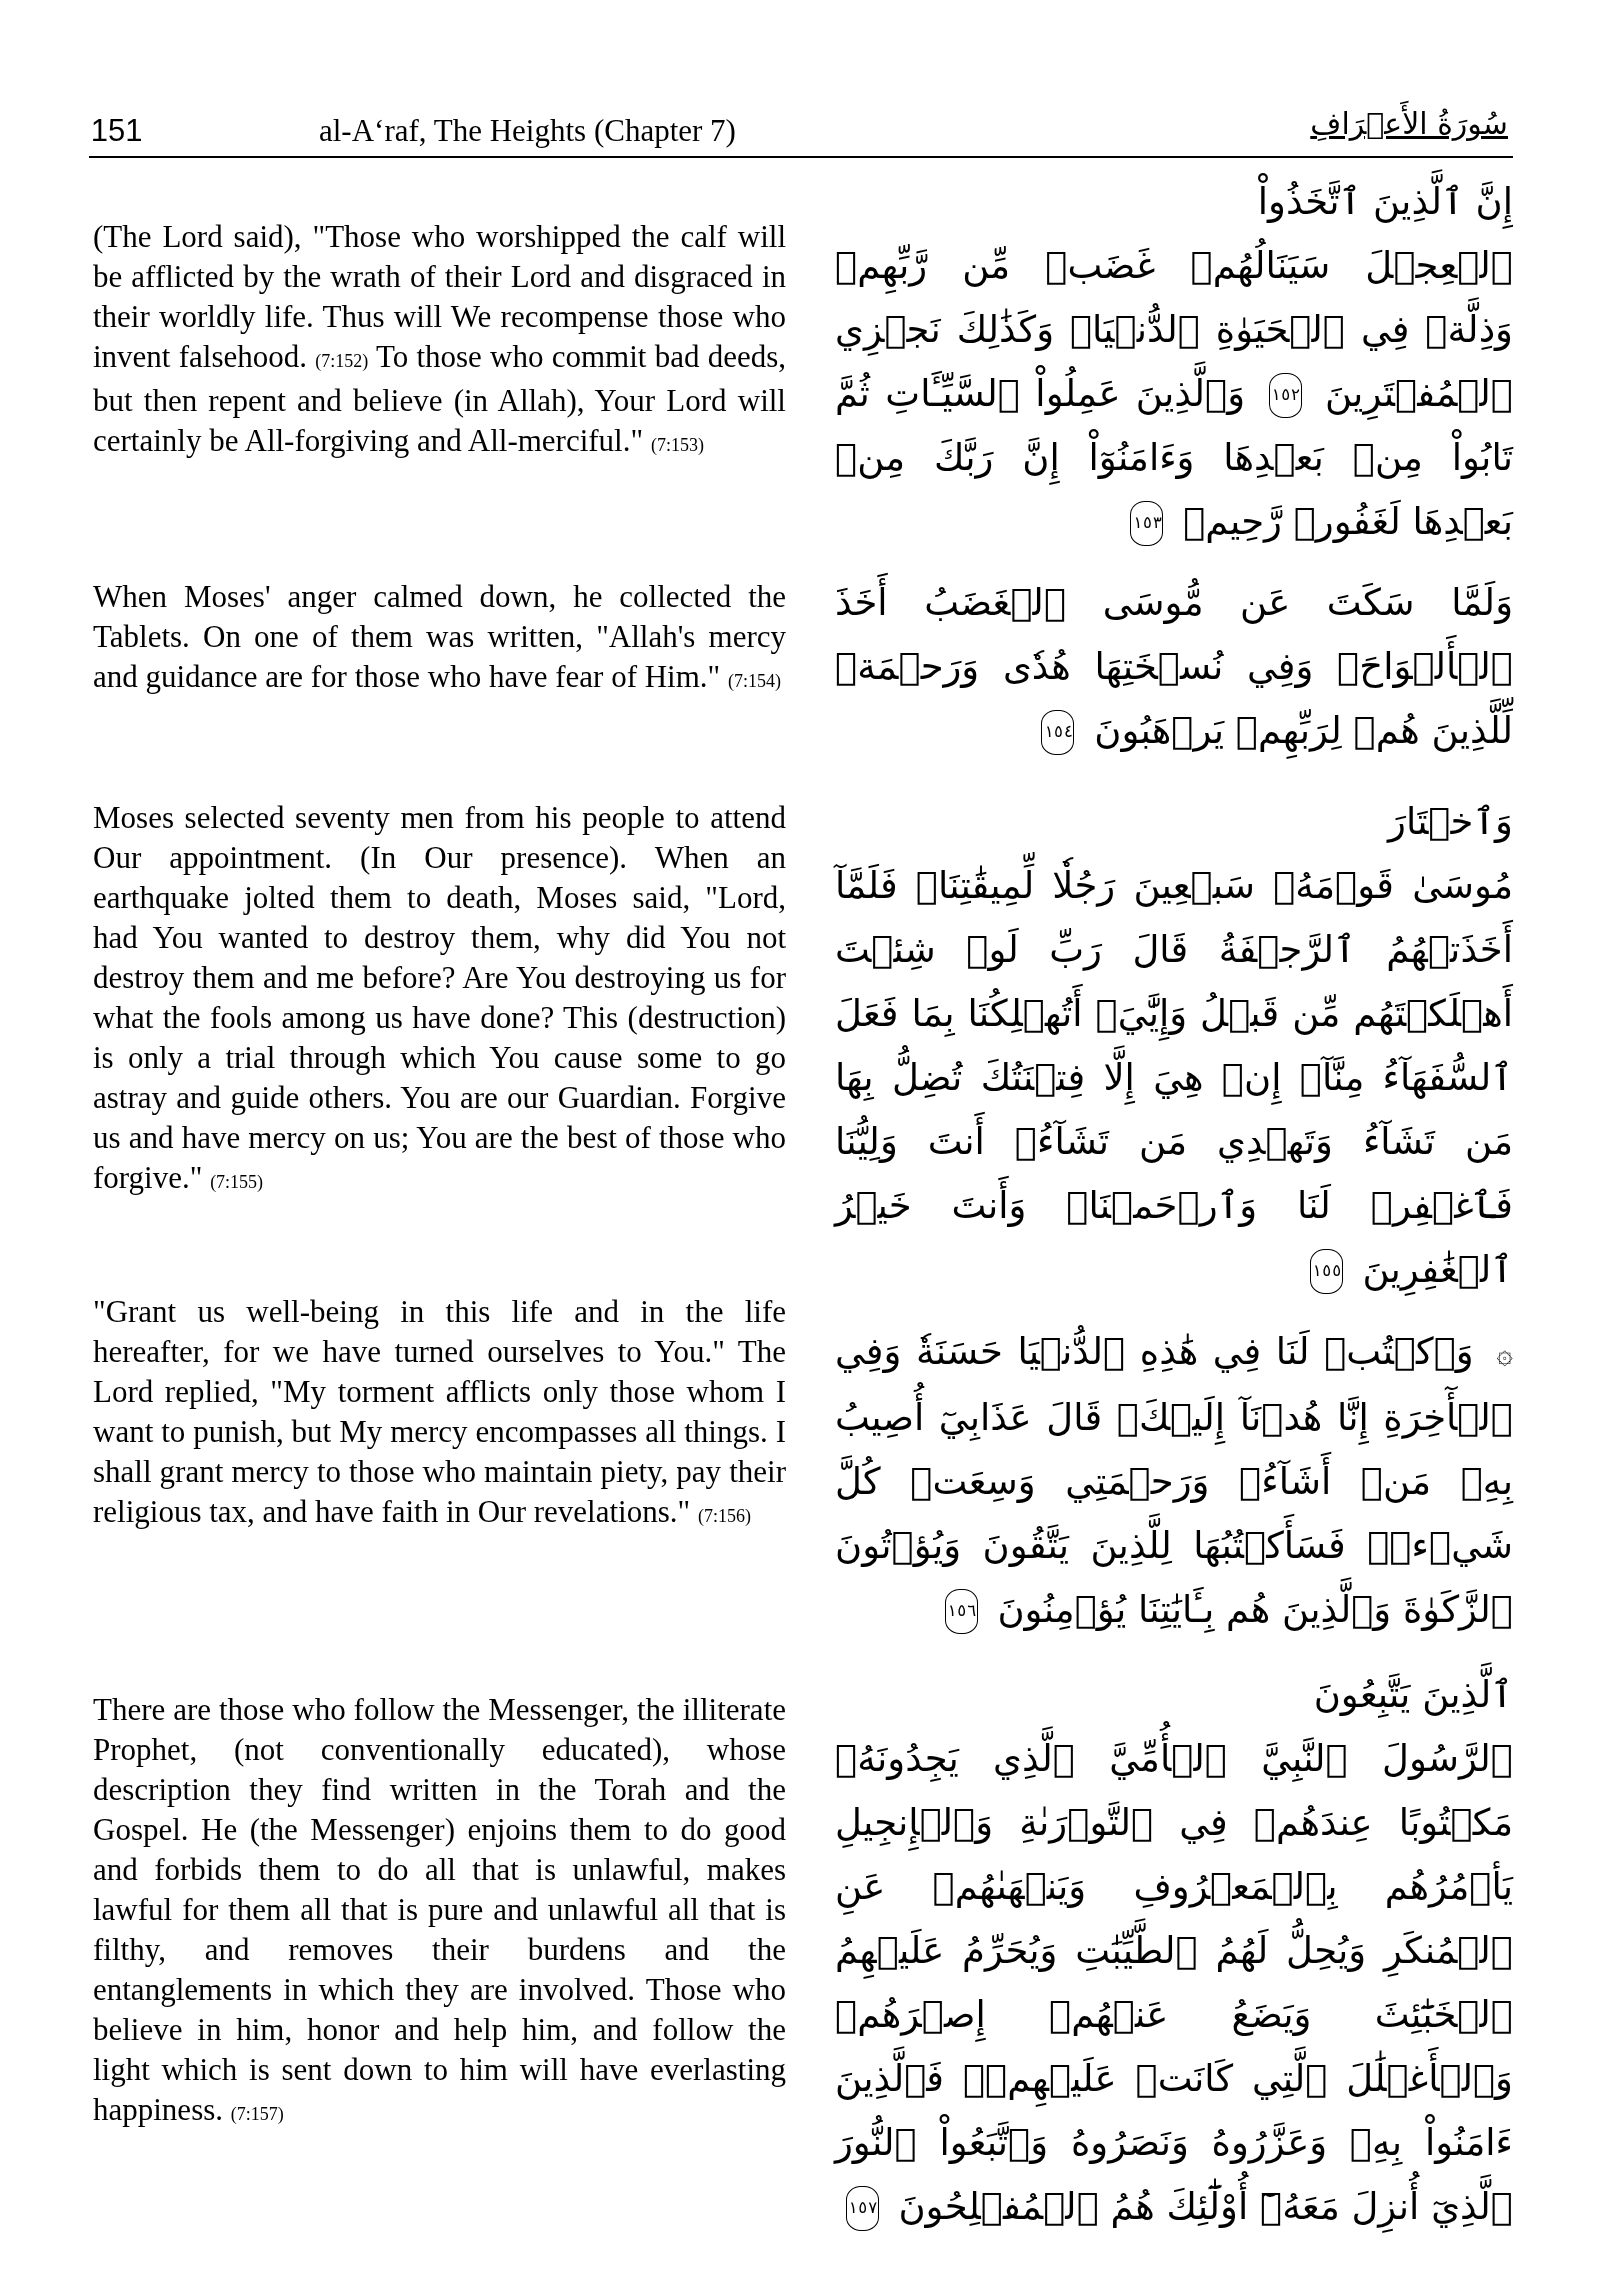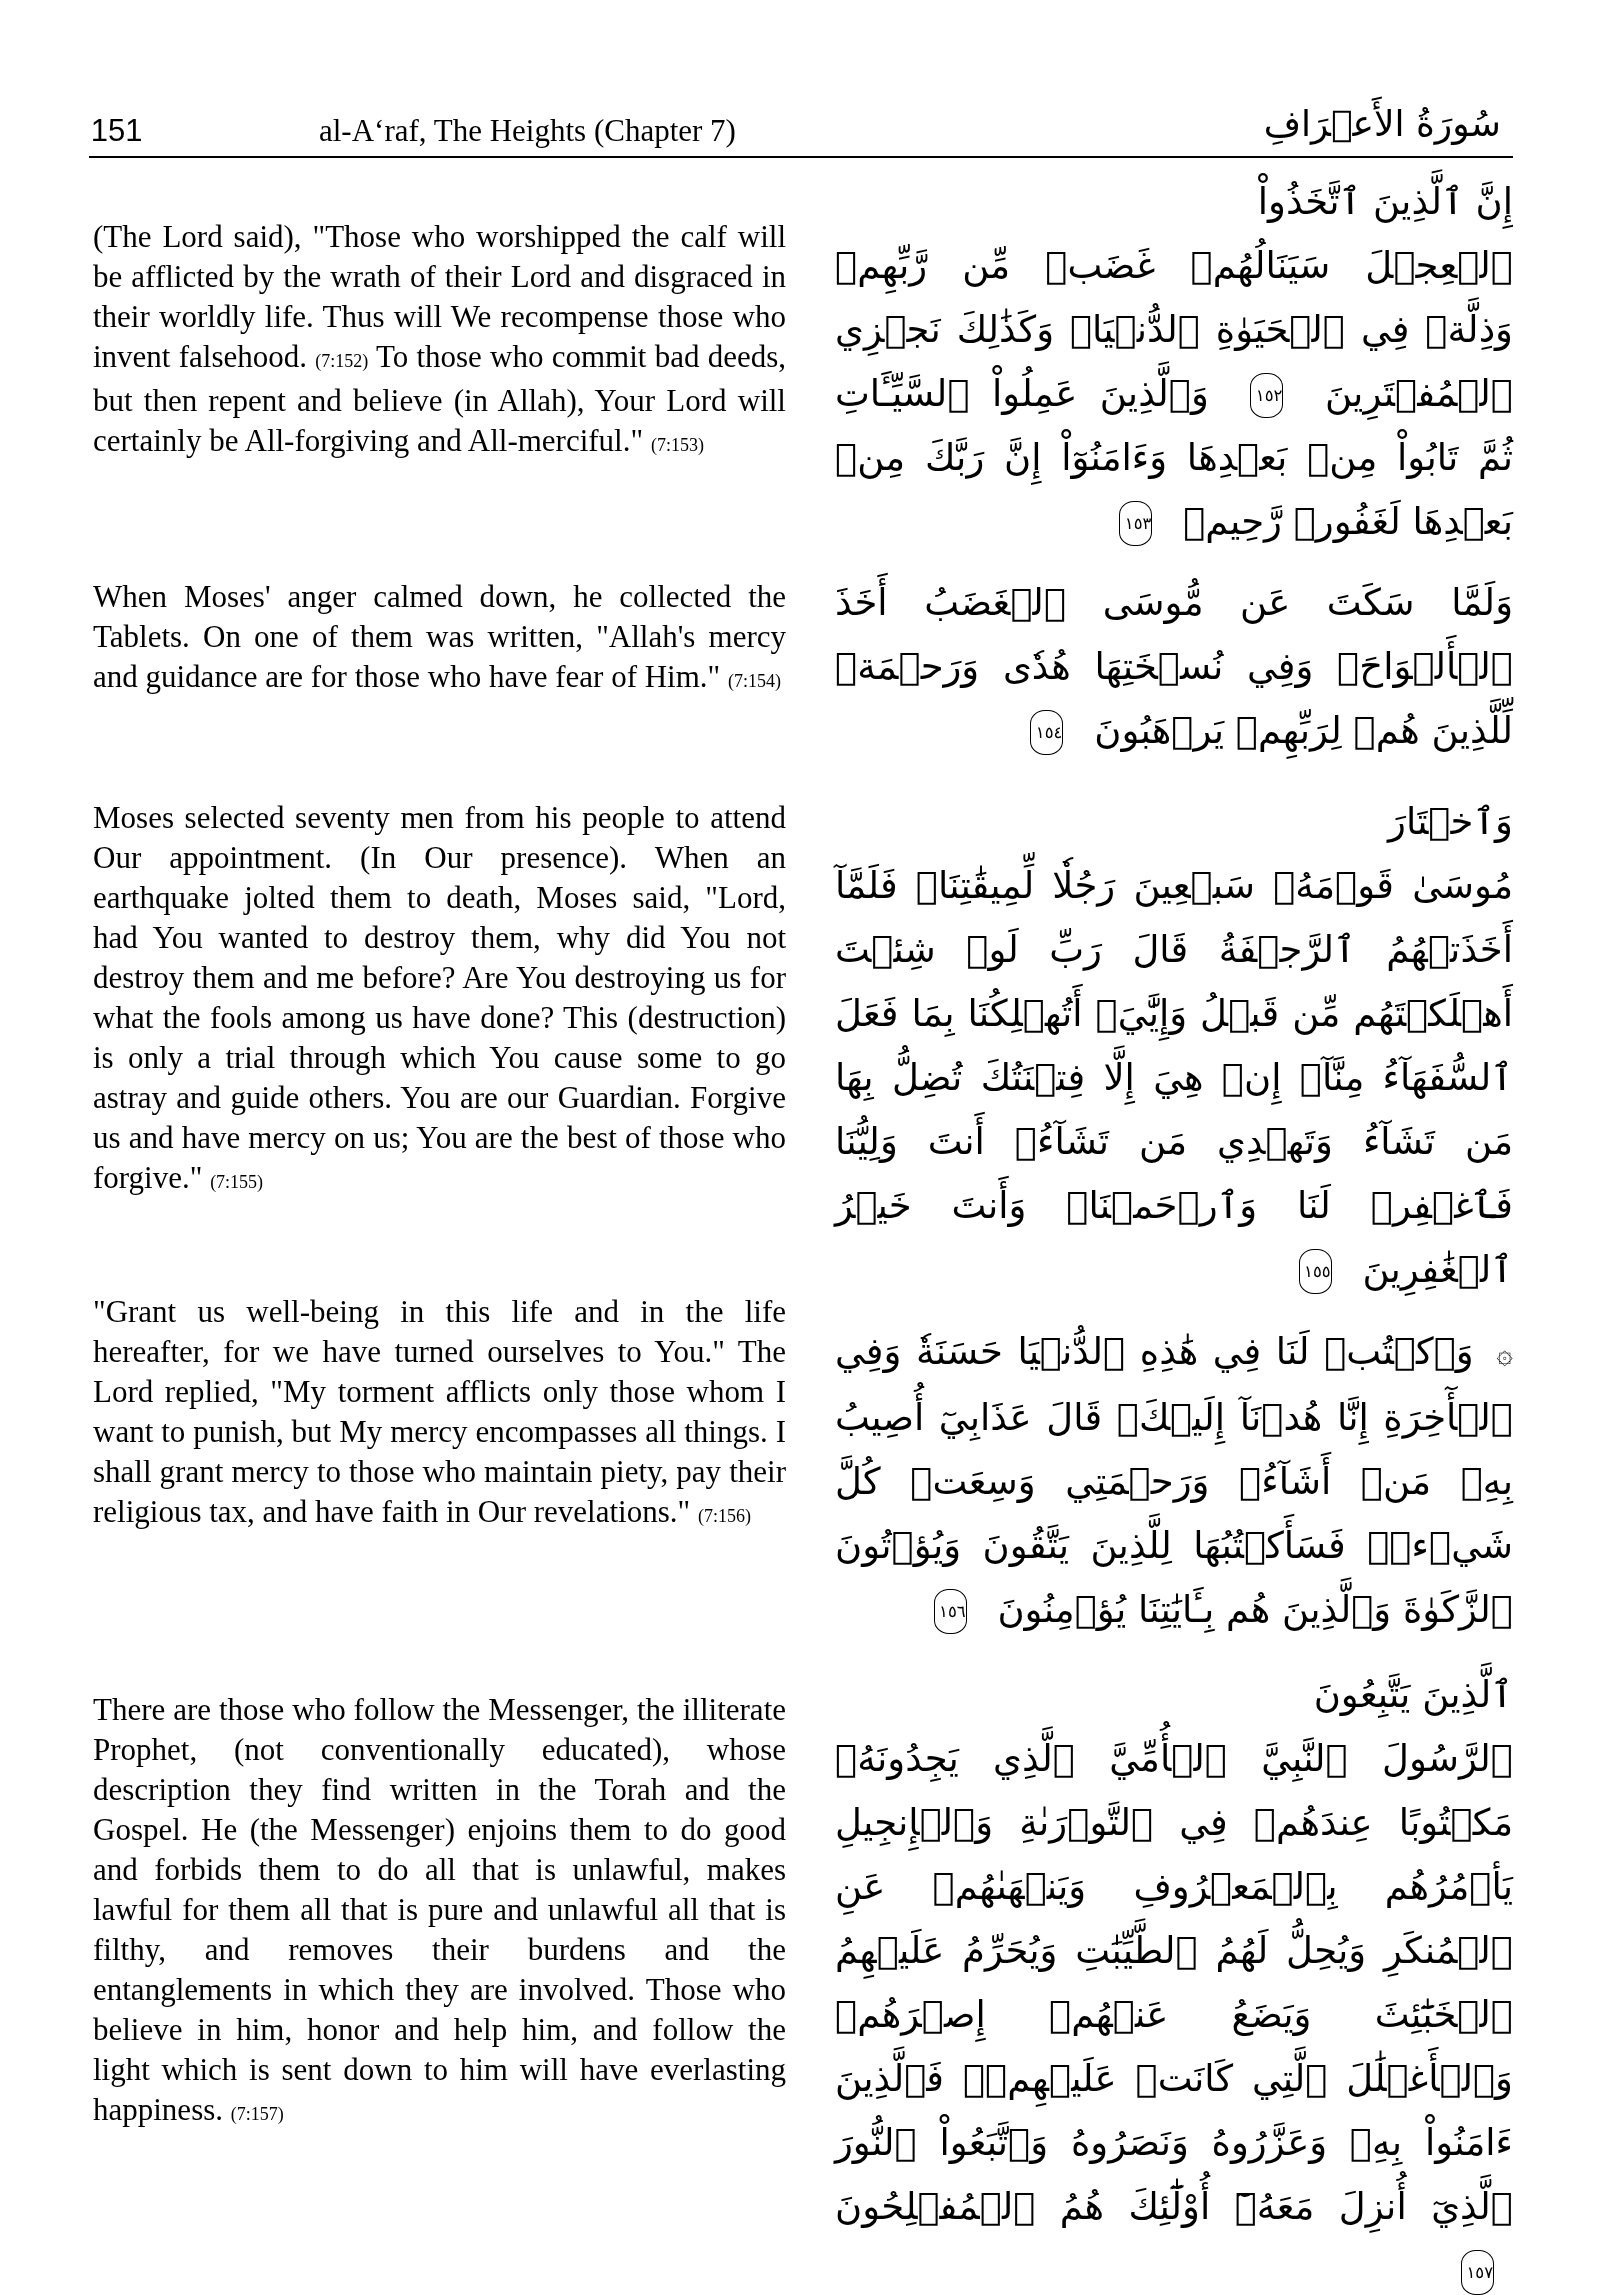--- a/index.html
+++ b/index.html
@@ -2,29 +2,29 @@
 <html style="font-size:13.2px"><head>
 <meta charset="utf-8">
 <style>
   html, body { margin:0; padding:0; background:#ffffff; }
   body { width:1613px; height:2295px; position:relative; overflow:hidden; color:#000; }
   .page { position:absolute; left:0; top:0; width:1613px; height:2295px; background:#fff; }
 
   .header { position:absolute; left:89px; top:108px; width:1424px; height:51px; }
   .page-number { position:absolute; left:1.7px; top:5px; font-family:Liberation Sans, sans-serif; font-size:31px; line-height:36px; }
   .running-title { position:absolute; left:230px; top:5px; font-family:"Liberation Serif", serif; font-size:31px; line-height:36px; }
-  .surah-title { position:absolute; right:12px; top:-6.6px; font-family:"DejaVu Sans", sans-serif; font-size:36px; line-height:46px; direction:rtl; }
+  .surah-title { position:absolute; right:5px; top:-6.6px; font-family:"DejaVu Sans", sans-serif; font-size:30px; line-height:46px; direction:rtl;text-decoration:underline; }
   .header-rule { position:absolute; left:89px; top:156px; width:1424px; height:0; border-top:2.5px solid #000; }
 
   .en-block { position:absolute; left:93px; width:693px; font-family:"Liberation Serif", serif; font-size:31px; line-height:40px; text-align:justify; text-align-last:left; }
   .ref { font-size:18px; }
 
   .ar-block { position:absolute; width:678px; left:835px; direction:rtl; text-align:justify; text-align-last:right; font-family:"DejaVu Sans", sans-serif; font-size:37px; line-height:64px; }
   .ar-lead { display:block; }
-  .verse-marker { display:inline-block; width:31px; height:43px; border:1.7px solid #000; border-radius:45% 45% 45% 45% / 30% 30% 30% 30%; font-size:16.5px; line-height:43px; text-align:center; vertical-align:middle; margin:0 19px; direction:rtl; font-family:Liberation Sans, sans-serif; }
+  .verse-marker { display:inline-block; width:31px; height:43px; border:1.7px solid #000; border-radius:45% 45% 45% 45% / 30% 30% 30% 30%; font-size:16.5px; line-height:43px; text-align:center; vertical-align:middle; margin:0 8px; direction:rtl; font-family:Liberation Mono, monospace; }
   .rub-icon { display:inline-block; font-size:28px; margin-left:8.3px; vertical-align:middle; }
 </style>
 </head>
 <body>
 
 <div class="page">
 
   <div class="header">
     <span class="page-number">151</span>
     <span class="running-title">al-A‘raf, The Heights (Chapter 7)</span>

